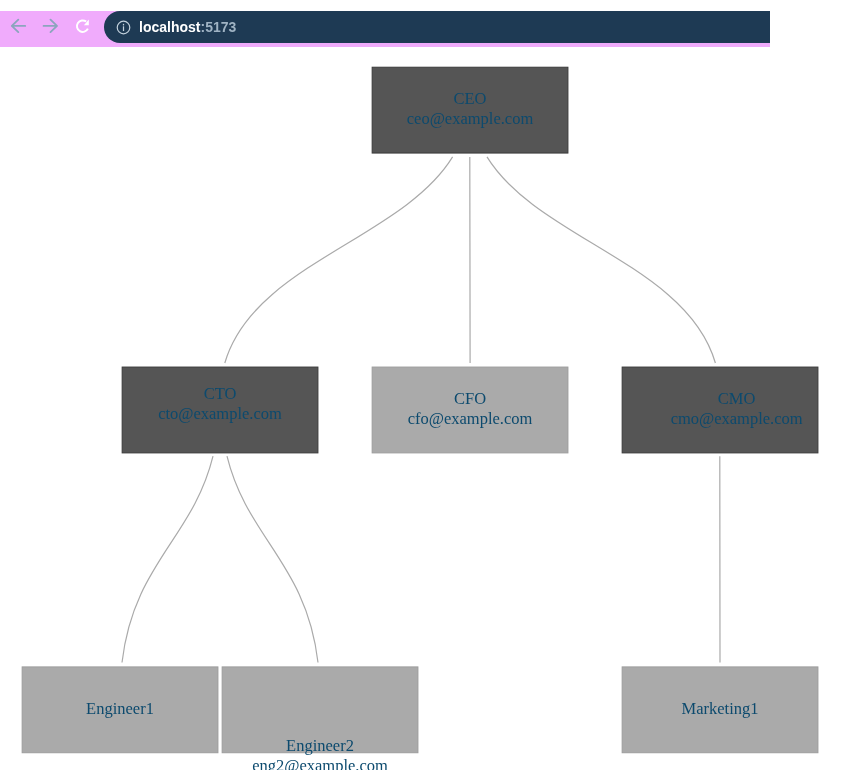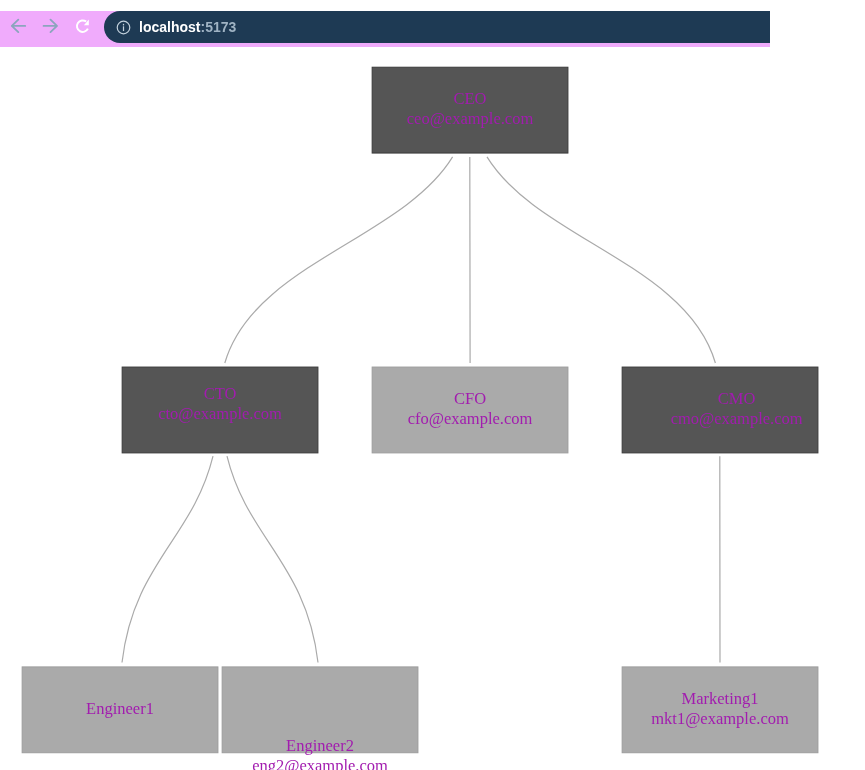--- a/index.html
+++ b/index.html
@@ -5,21 +5,21 @@
 <style>
   html,body{margin:0;padding:0;}
   body{width:865px;height:770px;background:#ffffff;font-family:"Liberation Sans",sans-serif;overflow:hidden;}
   .toolbar{position:absolute;left:0;top:0;width:770px;height:36px;background:#f0abfc;margin-top:11px;}
   .chrome-icons{position:absolute;left:0;top:0;}
   .urlpill{position:absolute;left:104px;top:0;right:0;height:32px;background:#1e3a54;border-radius:16px 0 0 16px;}
   .infoicon{position:absolute;left:12px;top:8.5px;width:15px;height:15px;}
   .urltext{position:absolute;left:35px;top:0;height:32px;display:flex;align-items:center;font-size:14px;font-weight:700;color:#ffffff;}
   .urltext .port{color:#9fb3c4;}
   #canvas{position:absolute;left:0;top:0;width:865px;height:770px;}
-  .node{position:absolute;display:flex;flex-direction:column;align-items:center;justify-content:center;font-family:"Liberation Serif",serif;font-size:16.5px;color:#a21caf;line-height:20px;}
+  .node{position:absolute;display:flex;flex-direction:column;align-items:center;justify-content:center;font-family:"Liberation Serif",serif;font-size:16.5px;color:#0c4a6e;line-height:20px;}
   .node>div{transform:translateY(-0.6px);}
 </style>
 </head>
 <body>
 
 <div class="toolbar">
   <svg class="chrome-icons" width="865" height="36">
     <g>
       <path d="M25.2 14.9 H11.9 M18.3 8.7 L11.8 14.9 L18.3 21.1" fill="none" stroke="#8ba5bd" stroke-width="1.85" stroke-linecap="round" stroke-linejoin="round"></path>
     </g>
@@ -83,16 +83,15 @@
       </div>
       <div class="node" style="left: 21.65px; top: 666.4px; width: 196.78px; height: 86.84px; gap: 20px;">
         <div>Engineer1</div>
       </div>
       <div class="node" style="left: 221.65px; top: 666.4px; width: 196.78px; height: 86.84px; margin-top: 47px;">
         <div>Engineer2</div>
         <div>eng2@example.com</div>
       </div>
       <div class="node" style="left: 621.65px; top: 666.4px; width: 196.78px; height: 86.84px;">
         <div>Marketing1</div>
-        <div>mkt1@example.com</div>
       </div>
     </div>
 </div>
 
 </body></html>

